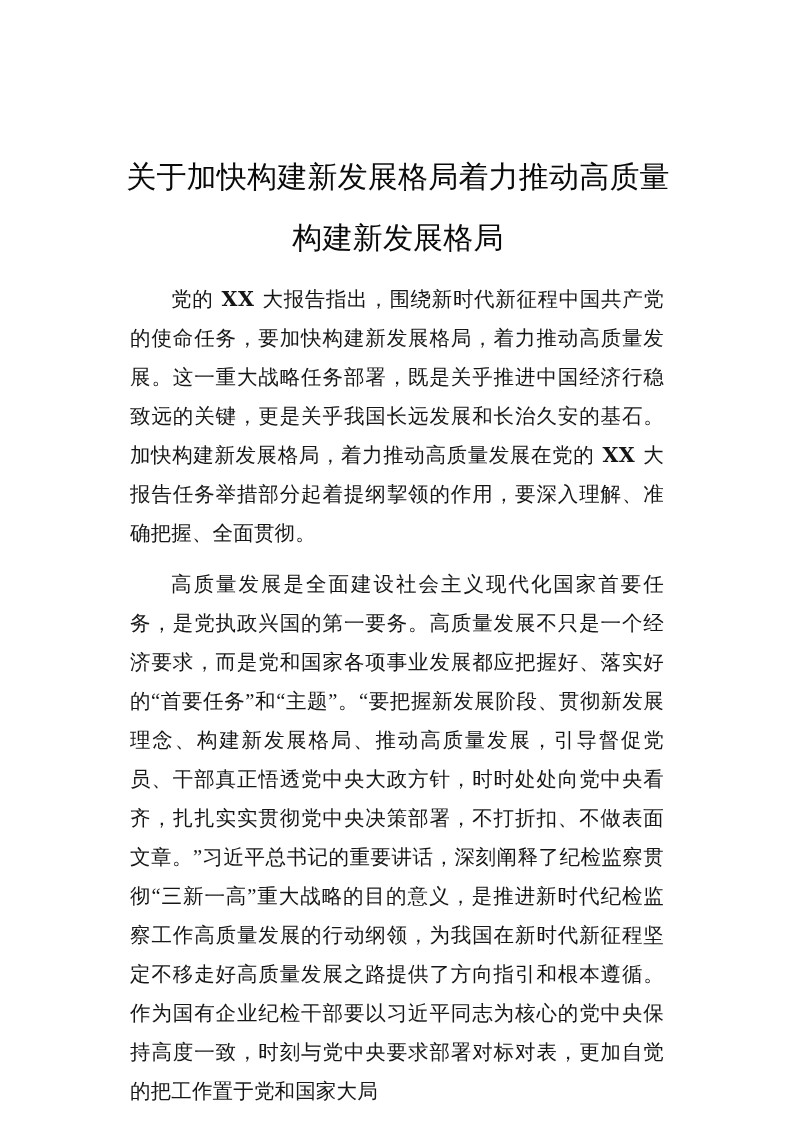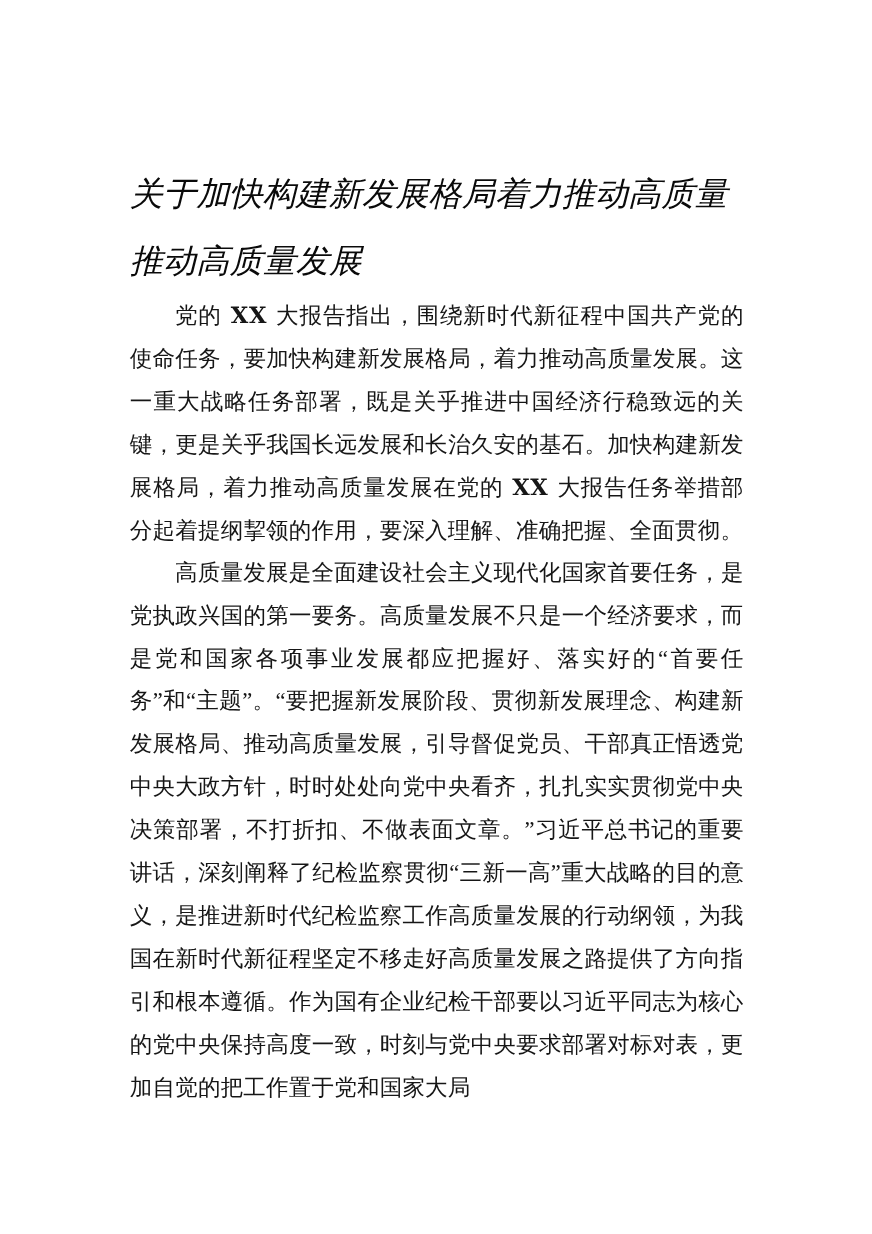--- a/index.html
+++ b/index.html
@@ -23,43 +23,43 @@
     background: #ffffff;
     box-sizing: border-box;
   }
 
   
   .doc-title {
     position: absolute;
     left: 118px;
     top: 126px;
     width: 560px;
+    text-align: center;
     font-family: "DejaVu Serif", "Liberation Serif", serif;
     font-size: 30px;
     line-height: 61px;
     letter-spacing: 0.2px;
     color: #0a0a0a;
     font-weight: 400;
-    font-style: italic;
   }
   .doc-title .title-line {
     display: block;
     white-space: nowrap;
   }
 
   
   .doc-body {
     position: absolute;
     left: 118px;
     top: 268px;
     width: 558px;
   }
 
   .para {
-    margin: 0;
+    margin: 12px;
     font-family: "DejaVu Serif", "Liberation Serif", serif;
     font-size: 20.5px;
     line-height: 39px;
     color: #161616;
     text-align: justify;
     text-justify: inter-character;
     text-indent: 41px;
     letter-spacing: 0.15px;
     word-break: break-all;
   }
@@ -76,21 +76,21 @@
     padding: 0 1px;
   }
 </style>
 </head>
 <body>
 
 <div class="page">
 
   <h1 class="doc-title">
     <span class="title-line">关于加快构建新发展格局着力推动高质量</span>
-    <span class="title-line">推动高质量发展</span>
+    <span class="title-line">构建新发展格局</span>
   </h1>
 
   <div class="doc-body">
     <p class="para">党的 <span class="bold-latin">XX</span> 大报告指出，围绕新时代新征程中国共产党的使命任务，要加快构建新发展格局，着力推动高质量发展。这一重大战略任务部署，既是关乎推进中国经济行稳致远的关键，更是关乎我国长远发展和长治久安的基石。加快构建新发展格局，着力推动高质量发展在党的 <span class="bold-latin">XX</span> 大报告任务举措部分起着提纲挈领的作用，要深入理解、准确把握、全面贯彻。</p>
     <p class="para">高质量发展是全面建设社会主义现代化国家首要任务，是党执政兴国的第一要务。高质量发展不只是一个经济要求，而是党和国家各项事业发展都应把握好、落实好的“首要任务”和“主题”。“要把握新发展阶段、贯彻新发展理念、构建新发展格局、推动高质量发展，引导督促党员、干部真正悟透党中央大政方针，时时处处向党中央看齐，扎扎实实贯彻党中央决策部署，不打折扣、不做表面文章。”习近平总书记的重要讲话，深刻阐释了纪检监察贯彻“三新一高”重大战略的目的意义，是推进新时代纪检监察工作高质量发展的行动纲领，为我国在新时代新征程坚定不移走好高质量发展之路提供了方向指引和根本遵循。作为国有企业纪检干部要以习近平同志为核心的党中央保持高度一致，时刻与党中央要求部署对标对表，更加自觉的把工作置于党和国家大局</p>
   </div>
 
 </div>
 
 </body></html>

